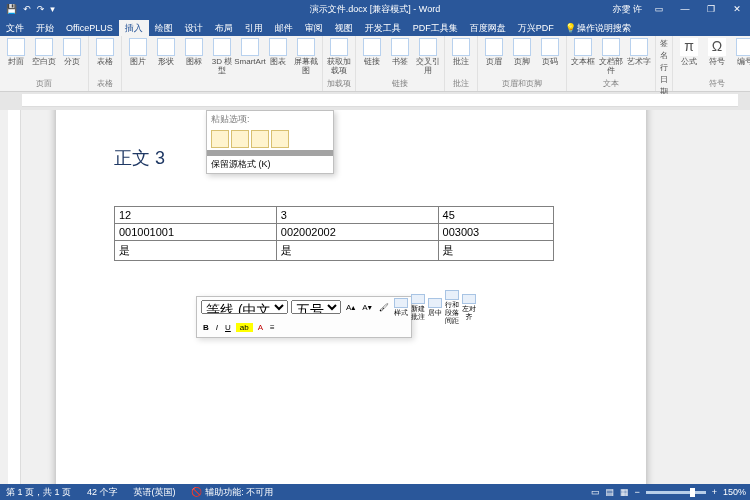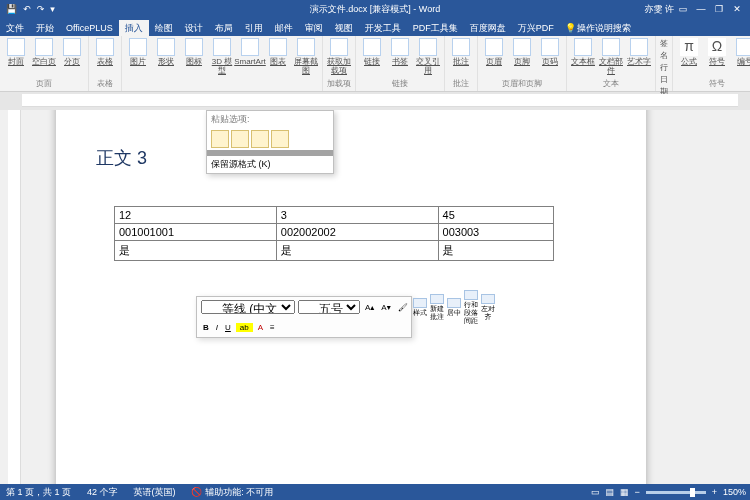--- a/index.html
+++ b/index.html
@@ -1,48 +1,48 @@
 <!DOCTYPE html>
 <html><head>
 <meta charset="utf-8">
 <style>
   * { box-sizing: border-box; margin: 0; padding: 0; font-family: "Segoe UI", "Microsoft YaHei", sans-serif; }
   html, body { width: 750px; height: 500px; overflow: hidden; background: #e6e6e6; }
   .titlebar { height: 18px; background: #2a579a; color: #fff; display: flex; align-items: center; font-size: 9px; position: relative; }
   .titlebar .qat { display: flex; gap: 6px; padding: 0 6px; align-items: center; }
   .titlebar .qat span { display:inline-block; }
   .titlebar .title { position:absolute; left:50%; transform:translateX(-50%); }
-  .titlebar .right { position:absolute; right:4px; display:flex; align-items:center; }
+  .titlebar .right { position:absolute; right:4px; display:flex; gap:8px; align-items:center; }
   .titlebar .winbtn { width:18px; height:14px; display:flex; align-items:center; justify-content:center; }
   .tabs { height: 18px; background: #2a579a; color:#fff; font-size: 9px; display:flex; align-items:flex-end; }
   .tab { padding: 2px 6px; height:16px; display:flex; align-items:center; }
   .tab.active { background:#f3f3f3; color:#2a579a; }
   .tab.file { color:#fff; }
   .ribbon { height: 56px; background:#f3f3f3; border-bottom:1px solid #d0d0d0; display:flex; font-size:8px; color:#505050; }
   .grp { border-right:1px solid #e1e1e1; padding:2px 4px 2px 4px; display:flex; flex-direction:column; justify-content:space-between; }
   .grp-row { display:flex; gap:4px; align-items:flex-start; }
   .btn-lg { width:24px; display:flex; flex-direction:column; align-items:center; gap:1px; }
   .btn-lg .ico, .btn-sm .ico { width:18px; height:18px; background:#fff; border:1px solid #b8d1ee; }
-  .btn-lg .lbl { font-size:8px; line-height:9px; text-align:center;text-decoration:underline; }
+  .btn-lg .lbl { font-size:8px; line-height:9px; text-align:center; }
   .grp-name { font-size:8px; color:#808080; text-align:center; }
   .ruler { height: 13px; background:#fff; border-bottom:1px solid #dcdcdc; position:relative; margin:2px 12px 0 22px; }
   .workarea { position:absolute; left:0; right:0; top:110px; bottom:16px; background:#f0f0f0; overflow:hidden; }
   .vruler { position:absolute; left:8px; top:0; bottom:0; width:13px; background:#fff; border-right:1px solid #dcdcdc; }
   .page { position:absolute; left:56px; top:-38px; width:590px; height:820px; background:#fff; box-shadow:0 2px 8px rgba(0,0,0,0.3); padding:40px 40px; }
-  .page h2 { font-size:18px; font-weight:400; color:#1f3864; margin-top:34px; }
+  .page h2 { font-size:18px; font-weight:400; color:#1f3864; margin-top:34px; margin-left:18px; }
   .tbl { margin-top:36px; width:440px; border-collapse:collapse; margin-left:18px; }
   .tbl td { border:1px solid #808080; padding:2px 4px; font-size:11px; height:17px; }
   .pasteopts { position:absolute; left:206px; top:0px; width:128px; background:#fff; border:1px solid #c0c0c0; box-shadow:2px 2px 6px rgba(0,0,0,0.2); font-size:9px; }
   .pasteopts .hdr { padding:2px 4px; color:#808080; }
   .pasteopts .icons { padding:2px 4px; display:flex; gap:2px; }
   .pasteopts .icons span { width:18px; height:18px; background:#fff4ce; border:1px solid #d8c070; }
   .pasteopts .keep { padding:2px 4px; border-top:6px solid #a3a3a3; }
   .minibar { position:absolute; left:196px; top:186px; width:216px; height:42px; background:#fdfdfd; border:1px solid #c0c0c0; box-shadow:2px 2px 6px rgba(0,0,0,0.15); font-size:8px; }
   .minibar .row { display:flex; align-items:center; gap:3px; padding:2px 4px; height:20px; }
-  .minibar select { font-size:12px; height:14px;padding-left:16px; }
+  .minibar select { font-size:14px; height:14px; }
   .minibar .b { font-weight:bold; }
   .minibar .i { font-style:italic; }
   .minibar .u { text-decoration:underline; }
   .minibar .btn { padding:0 2px; }
   .minibar .vbtn { display:flex; flex-direction:column; align-items:center; width:20px; font-size:7px; line-height:8px; text-align:center; }
   .minibar .vbtn .ico { width:14px; height:10px; background:#e8f0fa; border:1px solid #a8c4e4; margin-bottom:1px; }
   .statusbar { position:absolute; left:0; right:0; bottom:0; height:16px; background:#2a579a; color:#fff; font-size:9px; display:flex; align-items:center; }
   .statusbar .l { display:flex; gap:16px; padding-left:6px; }
   .statusbar .r { position:absolute; right:4px; display:flex; gap:6px; align-items:center; }
   .zoom-slider { width:60px; height:3px; background:#b8cee8; position:relative; }

